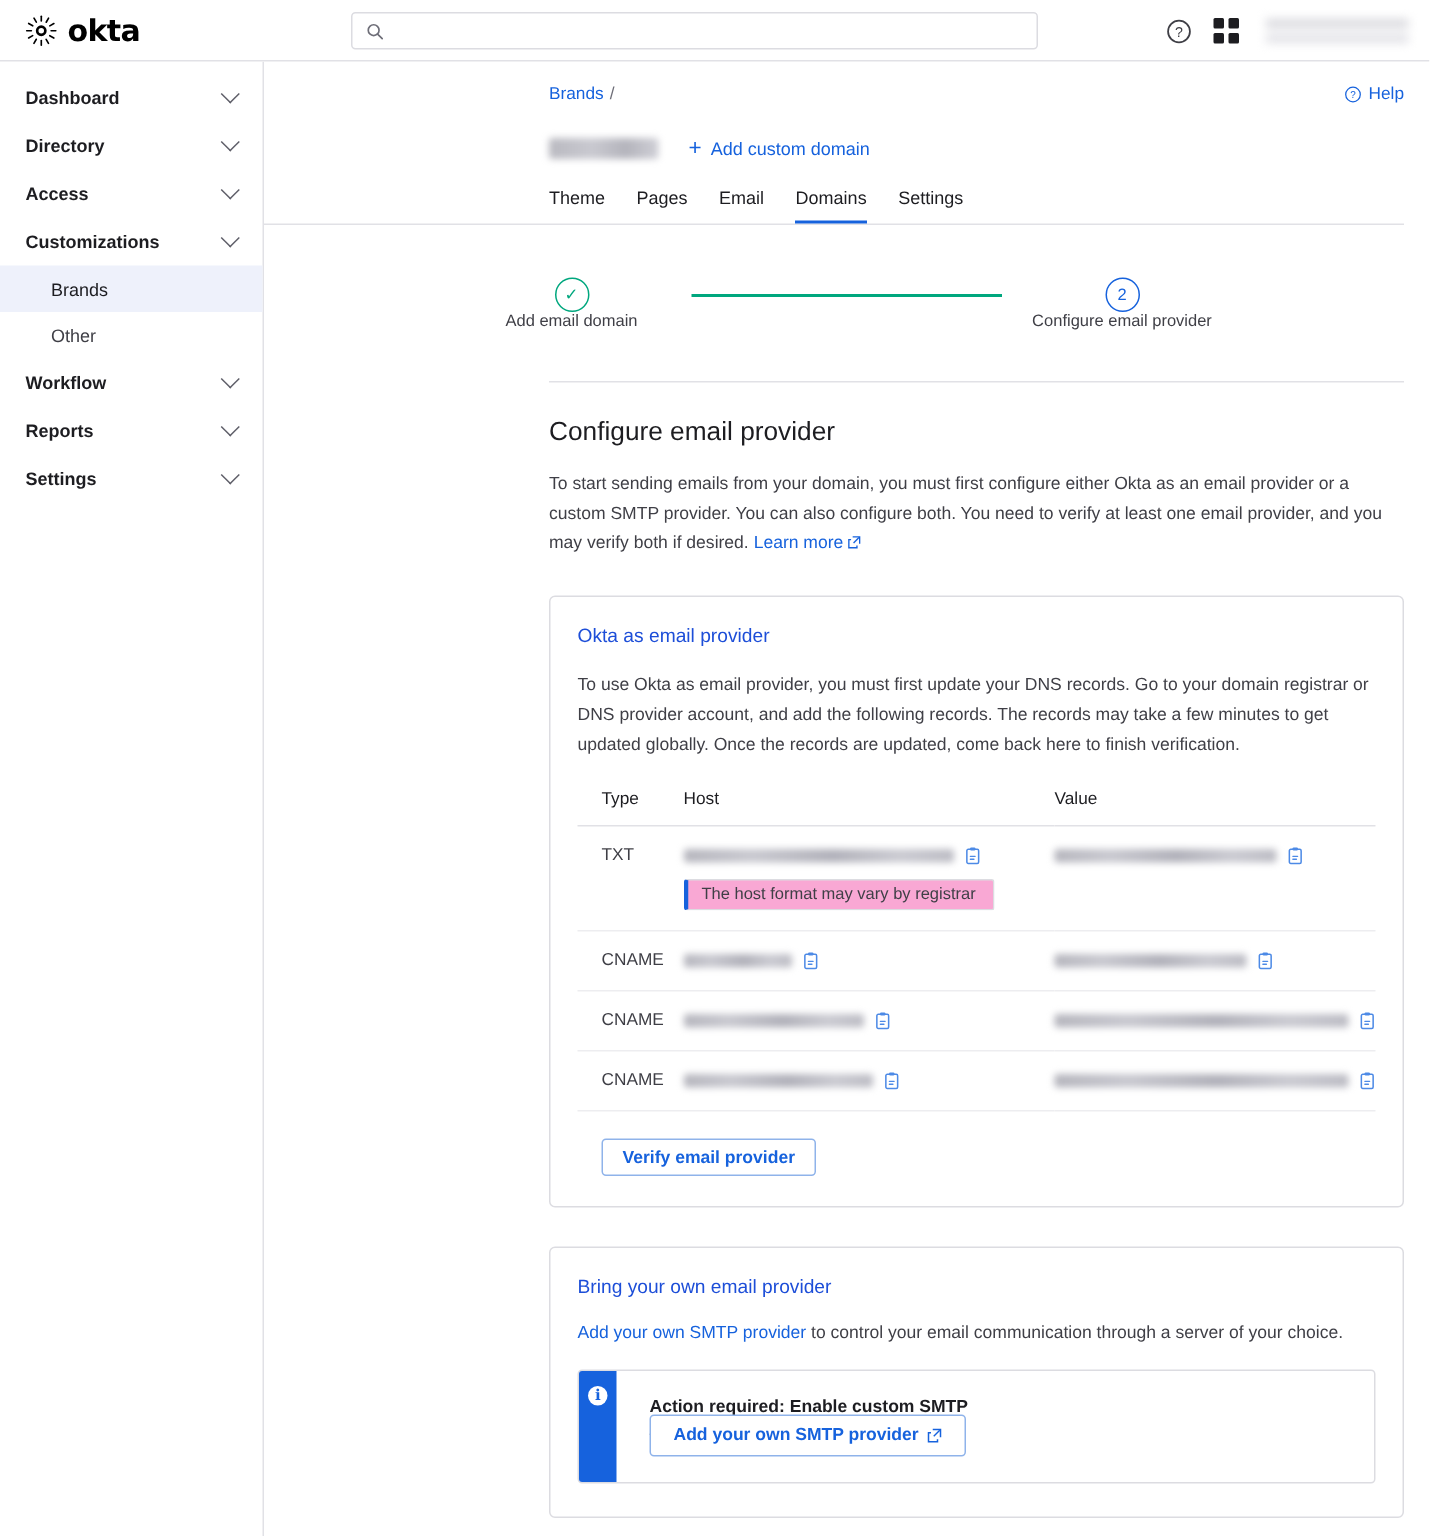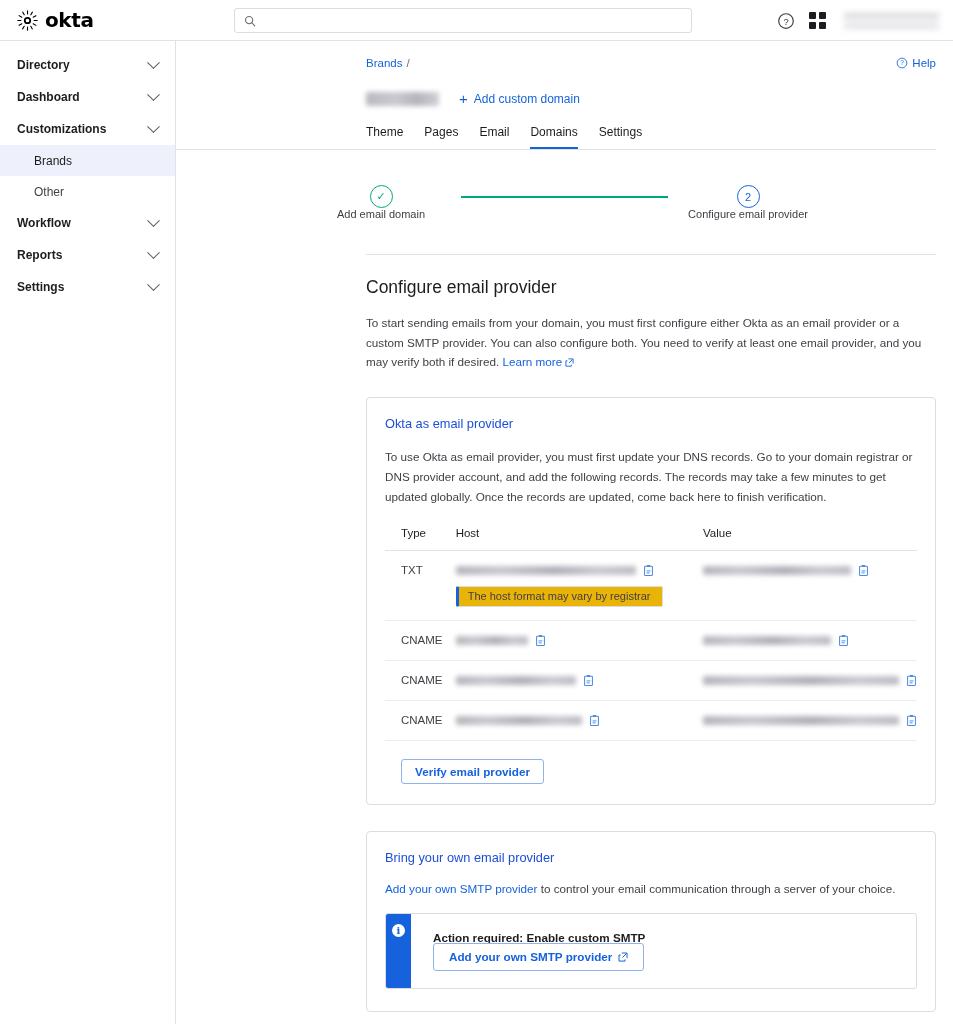--- a/index.html
+++ b/index.html
@@ -122,21 +122,21 @@
   table.dns tr:last-child td { border-bottom: 1px solid #ededf0; }
   .col-type { width: 90px; padding-left: 16px !important; }
   .col-host { width: 320px; }
   .cellflex { display: flex; align-items: center; gap: 7px; }
   .blur-txt { height: 9px; border-radius: 2px; filter: blur(2.4px);
               background: linear-gradient(90deg,#b5b5bd,#c8c8cf 25%,#b0b0b9 55%,#cacad1 80%,#bcbcc4); }
   .copy-ico { cursor: pointer; flex: 0 0 auto; }
   .tip {
     display: inline-flex; align-items: center; margin-top: 9px;
     border: 1px solid #dcdce1; border-left: 3px solid #1662dd;
-    border-radius: 2px; background: #eab308; height: 21px; padding: 0 12px 0 9px;
+    border-radius: 2px; background: #f9a8d4; height: 21px; padding: 0 12px 0 9px;
     font-size: 11px; color: #3f3f46;
   }
   .btn {
     font-size: 11.7px; border-radius: 3px; cursor: pointer;
     font-family: "Liberation Sans", sans-serif; display: inline-flex;
     align-items: center; justify-content: center; gap: 6px;
   }
   .btn-outline-blue { border: 1px solid #8fb3ea; color: #1662dd; background: #fff; height: 25px; padding: 0 13px; font-weight: 700; }
   .btn-outline { border: 1px solid #8fb3ea; color: #1662dd; background: #fff; height: 28px; padding: 0 15px; font-weight: 700; }
 
@@ -207,25 +207,29 @@
           </div>
       </div>
       <div class="user-blur"></div>
     </div>
   </div>
 
   <div class="body">
 
     <div class="sidebar">
       <div class="nav-item">
+        <span>Dashboard</span>
+        <span class="chev"></span>
+      </div>
+      <div class="nav-item">
         <span>Directory</span>
         <span class="chev"></span>
       </div>
       <div class="nav-item">
-        <span>Dashboard</span>
+        <span>Access</span>
         <span class="chev"></span>
       </div>
       <div class="nav-item">
         <span>Customizations</span>
         <span class="chev"></span>
       </div>
       <div class="sub-item active">
         <span>Brands</span>
       </div>
       <div class="sub-item">

